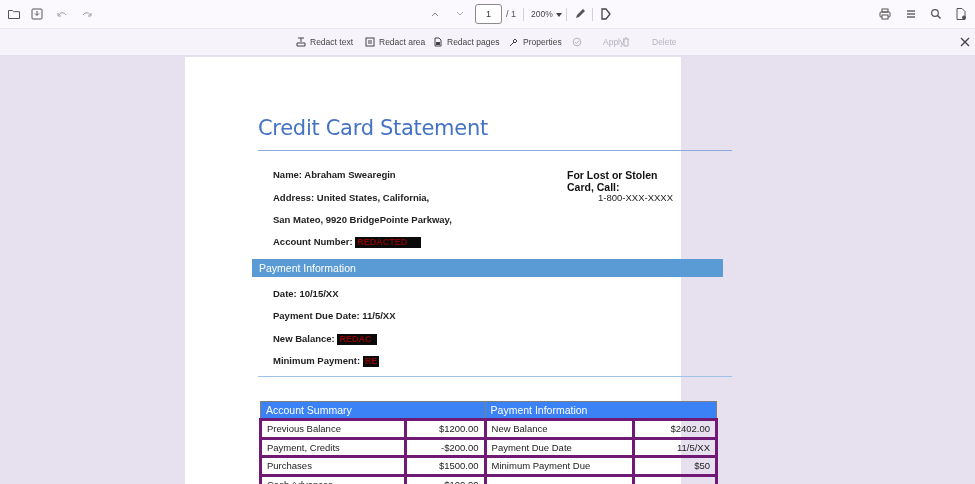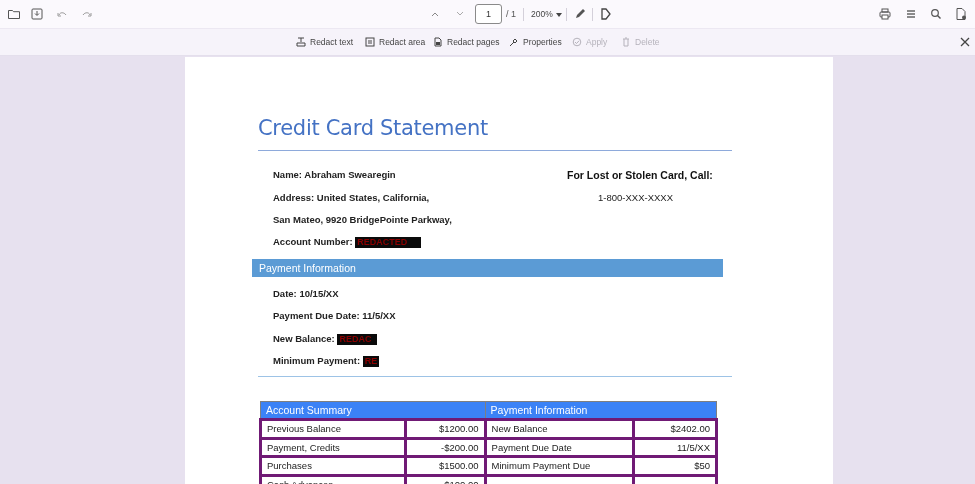--- a/index.html
+++ b/index.html
@@ -13,25 +13,25 @@
   .tb-icon svg { width: 14px; height: 14px; }
 
   .page-input { position: absolute; left: 475px; top: 4px; width: 27px; height: 20px; border: 1px solid #8a8a8a; border-radius: 3px; background: #fff; font-size: 9px; color: #333; text-align: center; line-height: 18px; }
   .page-total { position: absolute; left: 506px; top: 9px; font-size: 9px; color: #555; }
   .tb-sep { position: absolute; top: 8px; width: 1px; height: 13px; background: #d4d0da; }
   .zoom-sel { position: absolute; left: 531px; top: 9px; font-size: 8.5px; color: #444; cursor: pointer; }
   .zoom-sel .caret { display: inline-block; margin-left: 3px; width: 0; height: 0; border-left: 3px solid transparent; border-right: 3px solid transparent; border-top: 4px solid #444; vertical-align: middle; }
 
   .sub-item { position: absolute; top: 37px; display: flex; align-items: center; font-size: 8.5px; color: #444; cursor: pointer; white-space: nowrap; }
   .sub-item svg { width: 10px; height: 10px; margin-right: 4px; }
-  .sub-item.disabled { color: #b5b2bb; }
+  .sub-item.disabled { color: #b5b2bb; gap: 17px; }
 
   .close-x { position: absolute; left: 958px; top: 35px; width: 14px; height: 14px; cursor: pointer; }
 
-  .page { position: absolute; left: 185px; top: 57px; width: 648px; height: 427px; background: #ffffff; }
+  .page { position: absolute; left: 185px; top: 57px; width: 496px; height: 427px; background: #ffffff; }
   .doc-title { position: absolute; left: 73px; top: 59px; font-size: 21px; color: #4472c4; font-family: "DejaVu Sans", sans-serif; font-weight: normal; letter-spacing: -0.3px; }
   .title-rule { position: absolute; left: 73px; top: 93px; width: 474px; height: 1px; background: #8eaadb; }
 
   .line { position: absolute; left: 88px; font-size: 9.5px; color: #222; white-space: nowrap; font-weight: bold; }
   .redact { display: inline-block; background: #0a0a0a; color: #8b0000; font-size: 9px; padding: 0 2px; line-height: 11px; vertical-align: middle; }
 
   .lost { position: absolute; left: 382px; top: 112px; font-size: 10.5px; font-weight: bold; color: #111; }
   .phone { position: absolute; left: 413px; top: 135px; font-size: 9.5px; color: #222; }
 
   .band { position: absolute; left: 67px; top: 202px; width: 471px; height: 18px; background: #5b9bd5; color: #fff; font-size: 10.5px; padding-left: 7px; line-height: 18px; }

